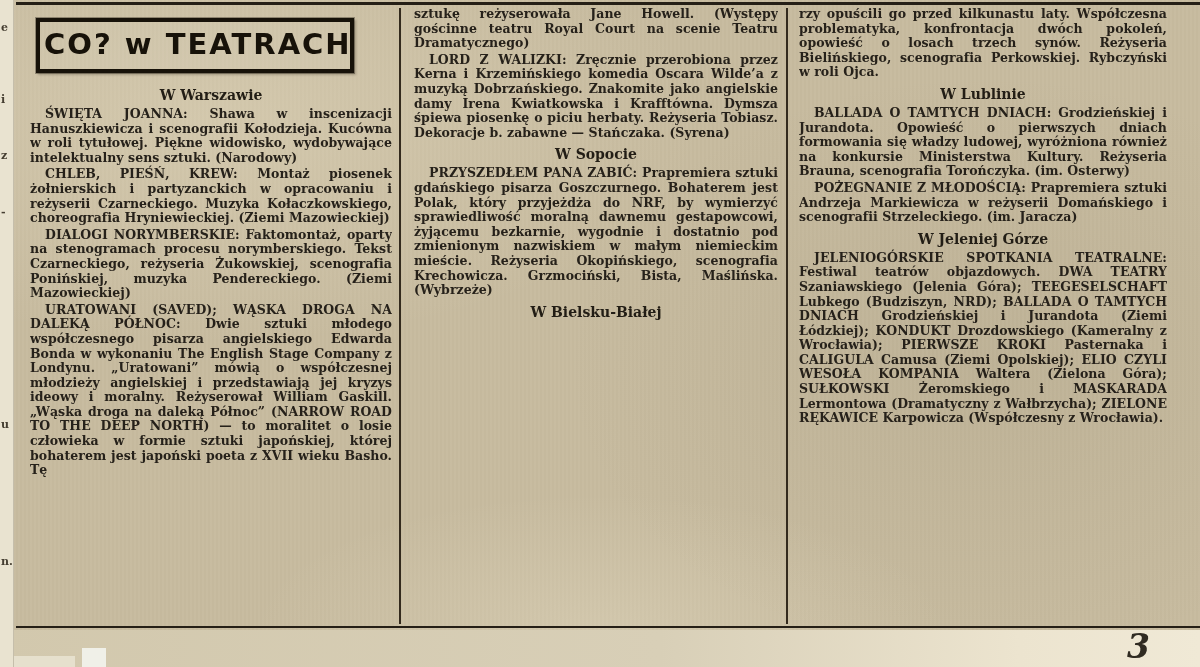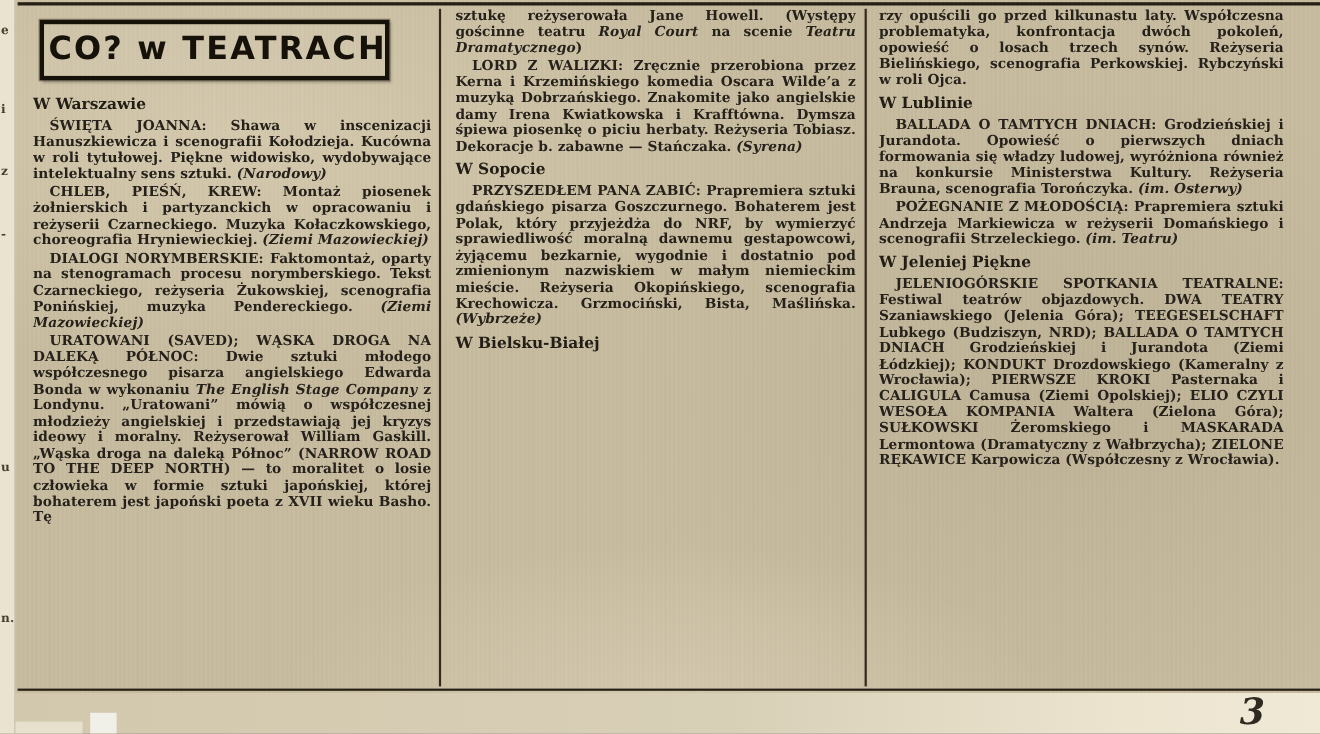--- a/index.html
+++ b/index.html
@@ -52,34 +52,35 @@
     font-family: "DejaVu Sans", sans-serif;
     font-weight: 800;
     font-size: 29px;
     line-height: 29px;
     letter-spacing: 2px;
     color: #171209;
     white-space: nowrap;
   }
   .sec-heading {
     margin: 6px 0 3px;
+    text-align: center;
     font: 700 14px/17px "DejaVu Serif", serif;
     color: #221d15;
   }
   .para {
     margin: 2px 0;
     font: 700 12.5px/14.6px "DejaVu Serif", serif;
     text-align: justify;
     text-indent: 15px;
     letter-spacing: 0.05px;
     color: #26211a;
     hyphens: auto;
     -webkit-hyphens: auto;
   }
-  .para .it { font-style: italic; }
+  .para .it { }
   .para.noindent { text-indent: 0; }
 
   .bottom-strip {
     position: absolute; left: 0; right: 0; top: 630px; height: 37px;
     background: linear-gradient(90deg, #d2c8ad 0%, #d8cfb7 55%, #ece4cf 85%, #f0e9d6 100%);
     z-index: 4;
   }
   .corner-patch {
     position: absolute; left: 82px; top: 18px; width: 24px; height: 19px;
     background: #f0f0e8;
@@ -119,22 +120,22 @@
       <p class="para noindent"><span>sztukę reżyserowała Jane Howell. (Występy gościnne teatru </span><span class="it">Royal Court</span><span> na scenie </span><span class="it">Teatru Dramatycznego</span><span>)</span></p>
       <p class="para"><span>LORD Z WALIZKI: Zręcznie przerobiona przez Kerna i Krzemińskiego komedia Oscara Wilde’a z muzyką Dobrzańskiego. Znakomite jako angielskie damy Irena Kwiatkowska i Krafftówna. Dymsza śpiewa piosenkę o piciu herbaty. Reżyseria Tobiasz. Dekoracje b. zabawne — Stańczaka. </span><span class="it">(Syrena)</span></p>
       <h3 class="sec-heading">W Sopocie</h3>
       <p class="para"><span>PRZYSZEDŁEM PANA ZABIĆ: Prapremiera sztuki gdańskiego pisarza Goszczurnego. Bohaterem jest Polak, który przyjeżdża do NRF, by wymierzyć sprawiedliwość moralną dawnemu gestapowcowi, żyjącemu bezkarnie, wygodnie i dostatnio pod zmienionym nazwiskiem w małym niemieckim mieście. Reżyseria Okopińskiego, scenografia Krechowicza. Grzmociński, Bista, Maślińska. </span><span class="it">(Wybrzeże)</span></p>
       <h3 class="sec-heading">W Bielsku-Białej</h3>
     </div>
   <div class="col col3">
       <p class="para noindent"><span>rzy opuścili go przed kilkunastu laty. Współczesna problematyka, konfrontacja dwóch pokoleń, opowieść o losach trzech synów. Reżyseria Bielińskiego, scenografia Perkowskiej. Rybczyński w roli Ojca.</span></p>
       <h3 class="sec-heading">W Lublinie</h3>
       <p class="para"><span>BALLADA O TAMTYCH DNIACH: Grodzieńskiej i Jurandota. Opowieść o pierwszych dniach formowania się władzy ludowej, wyróżniona również na konkursie Ministerstwa Kultury. Reżyseria Brauna, scenografia Torończyka. </span><span class="it">(im. Osterwy)</span></p>
-      <p class="para"><span>POŻEGNANIE Z MŁODOŚCIĄ: Prapremiera sztuki Andrzeja Markiewicza w reżyserii Domańskiego i scenografii Strzeleckiego. </span><span class="it">(im. Teatru)</span></p>
-      <h3 class="sec-heading">W Jeleniej Piękne</h3>
+      <p class="para"><span>POŻEGNANIE Z MŁODOŚCIĄ: Prapremiera sztuki Andrzeja Markiewicza w reżyserii Domańskiego i scenografii Strzeleckiego. </span><span class="it">(im. Jaracza)</span></p>
+      <h3 class="sec-heading">W Jeleniej Górze</h3>
       <p class="para"><span>JELENIOGÓRSKIE SPOTKANIA TEATRALNE: Festiwal teatrów objazdowych. DWA TEATRY Szaniawskiego (Jelenia Góra); TEEGESELSCHAFT Lubkego (Budziszyn, NRD); BALLADA O TAMTYCH DNIACH Grodzieńskiej i Jurandota (Ziemi Łódzkiej); KONDUKT Drozdowskiego (Kameralny z Wrocławia); PIERWSZE KROKI Pasternaka i CALIGULA Camusa (Ziemi Opolskiej); ELIO CZYLI WESOŁA KOMPANIA Waltera (Zielona Góra); SUŁKOWSKI Żeromskiego i MASKARADA Lermontowa (Dramatyczny z Wałbrzycha); ZIELONE RĘKAWICE Karpowicza (Współczesny z Wrocławia).</span></p>
     </div>
 
   <div class="rule rule-bottom"></div>
 
   <div class="bottom-strip">
     <div class="corner-patch"></div>
     <div class="corner-patch2"></div>
     <div class="page-number">3</div>
   </div>

